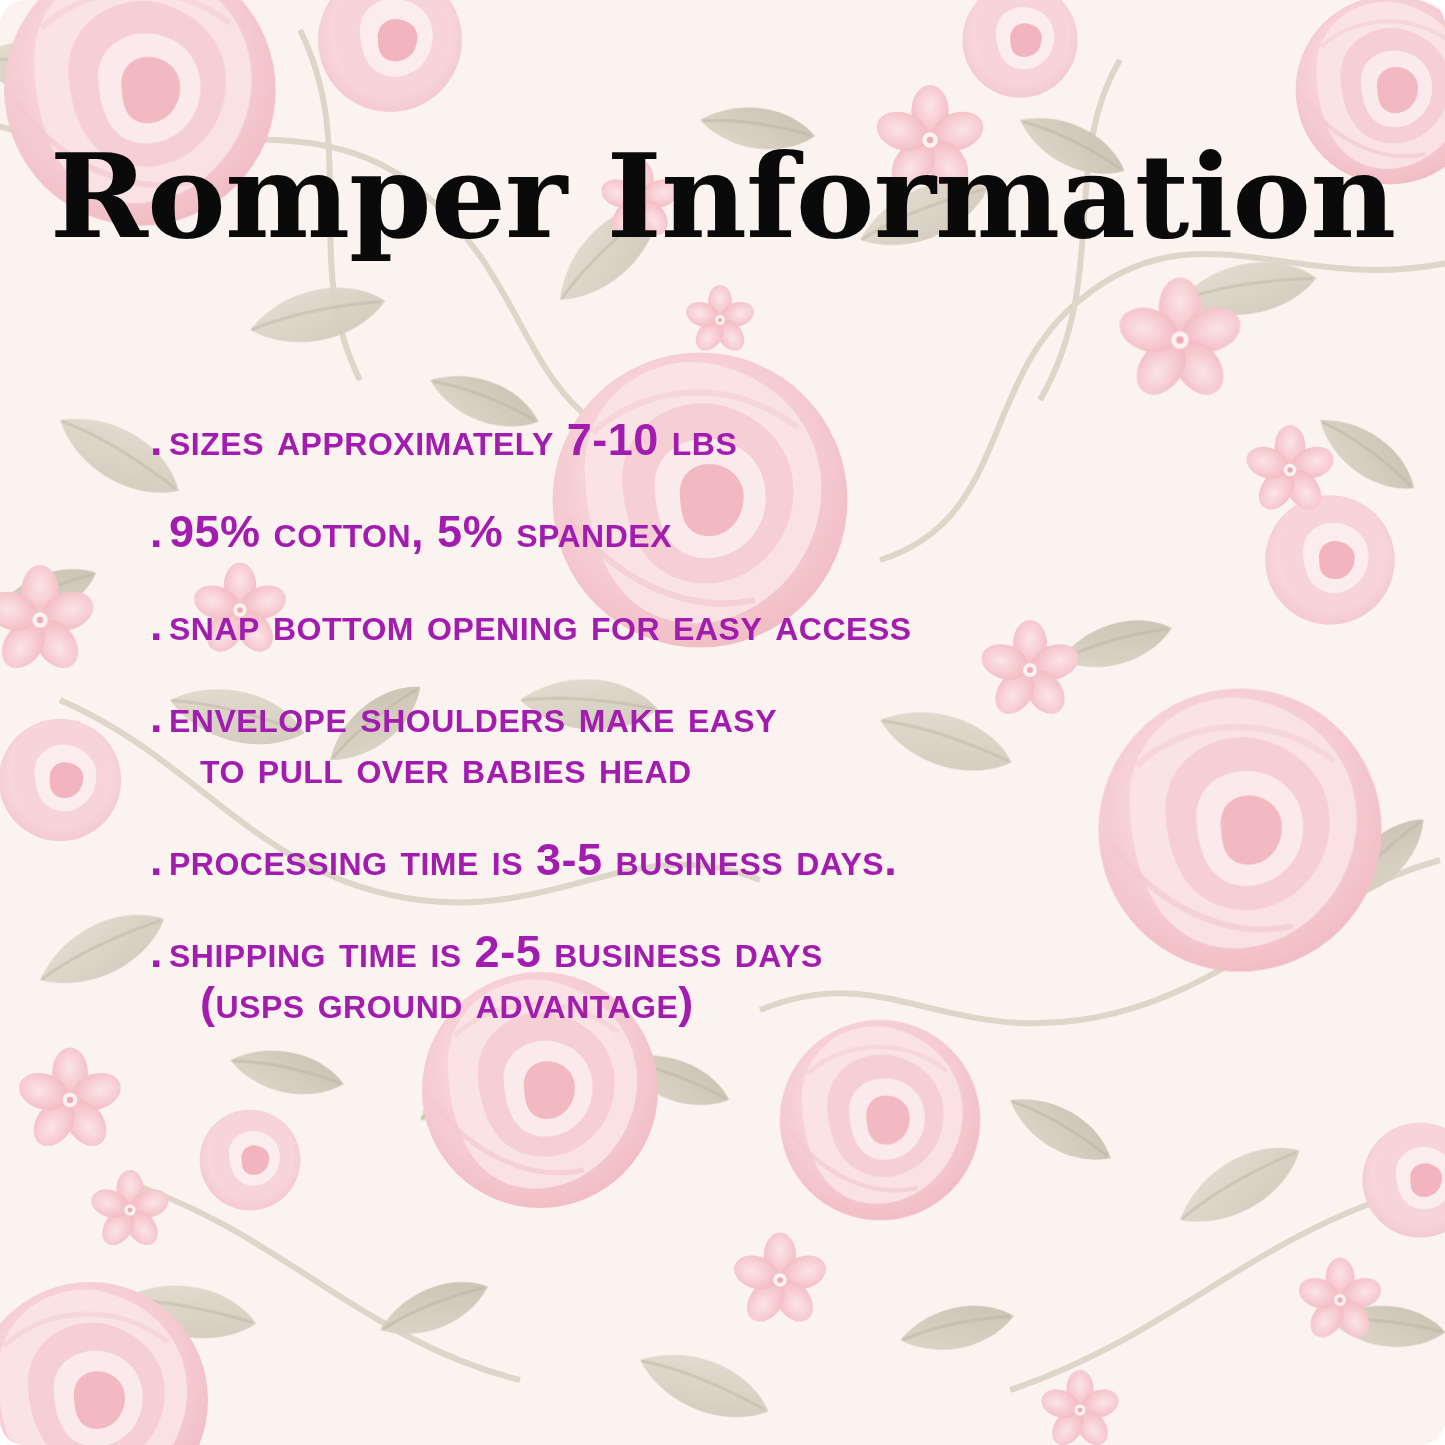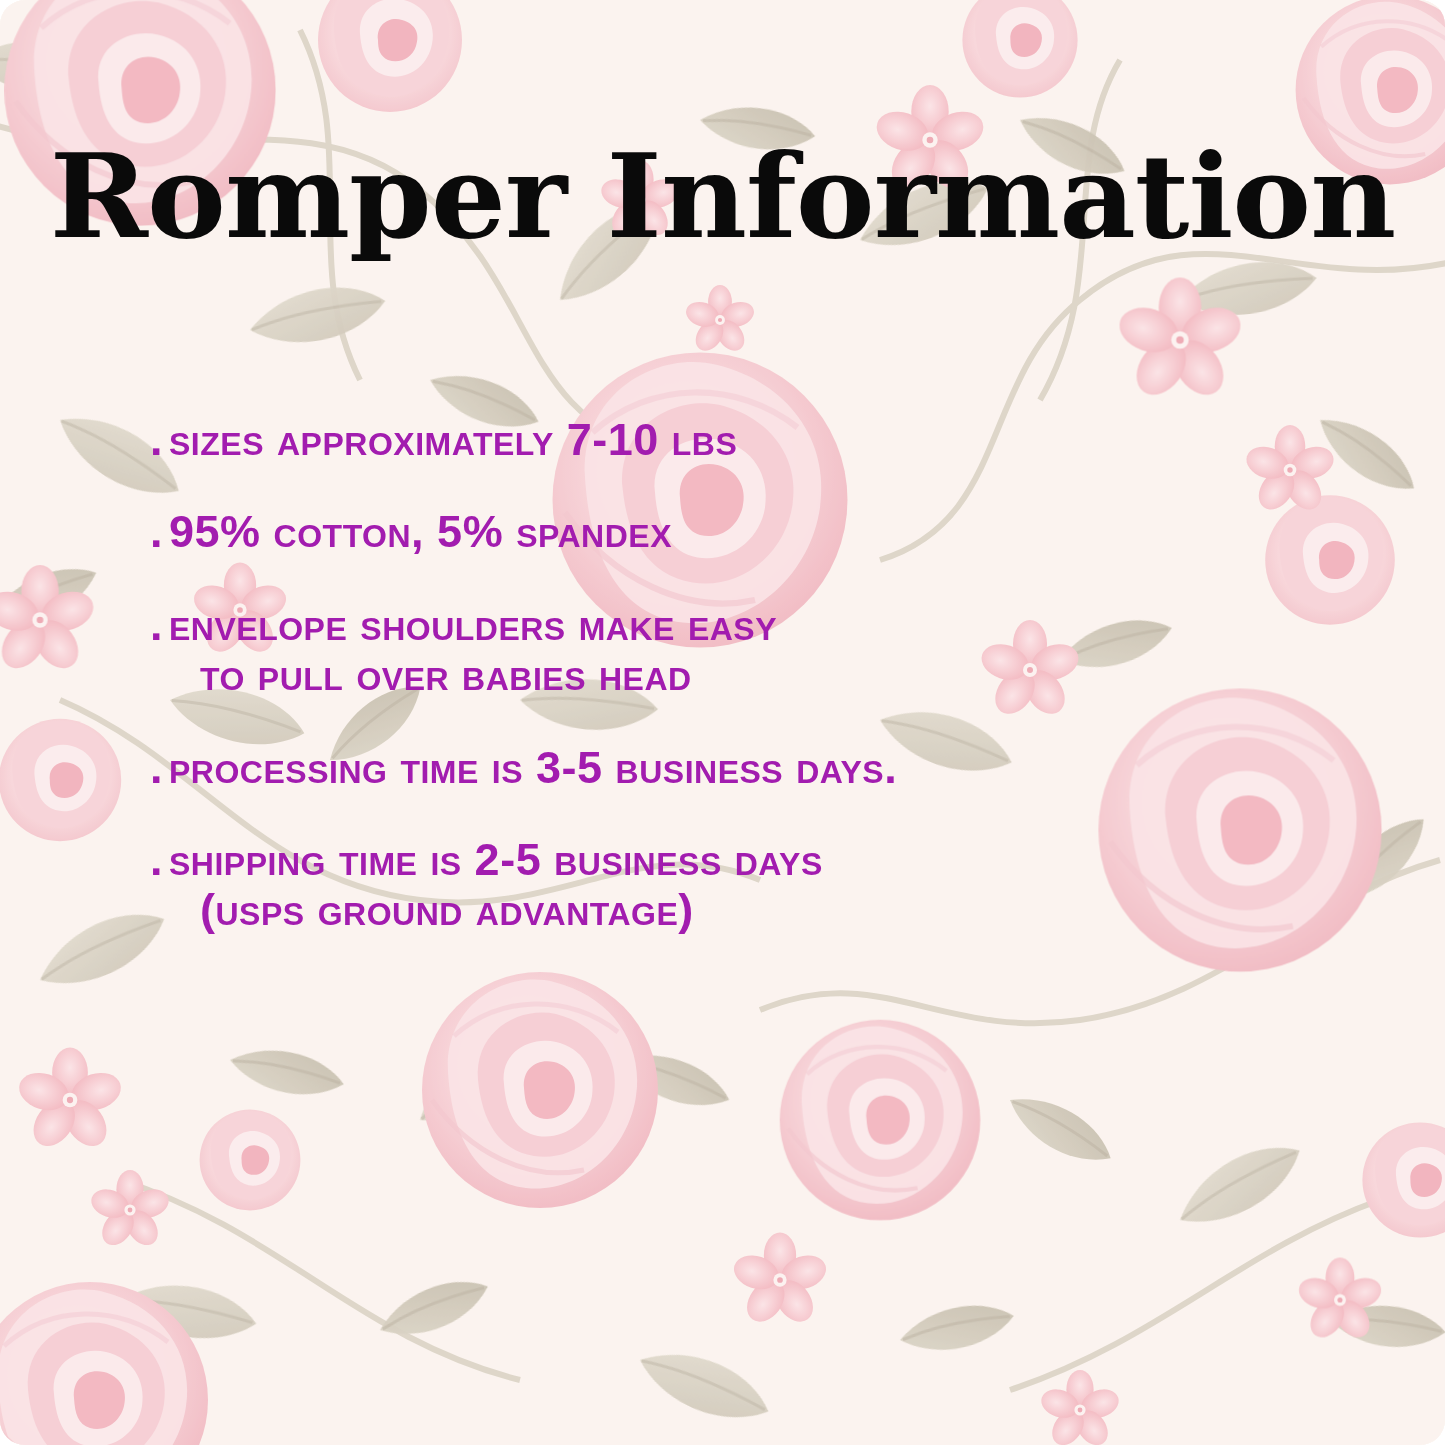--- a/index.html
+++ b/index.html
@@ -248,20 +248,23 @@
     <div id="title">Romper Information</div>
 
     <ul id="bullet-list">
       <li class="bullet-item">
         <span class="dot">.</span><span>sizes approximately 7-10 lbs</span>
       </li>
       <li class="bullet-item">
         <span class="dot">.</span><span>95% cotton, 5% spandex</span>
       </li>
       <li class="bullet-item">
+        <span class="dot">.</span><span>Snap bottom opening for easy access</span>
+      </li>
+      <li class="bullet-item">
         <span class="dot">.</span><span>Envelope shoulders make easy</span>
         <span class="line2">to pull over babies head</span>
       </li>
       <li class="bullet-item">
         <span class="dot">.</span><span>Processing time is 3-5 business days.</span>
       </li>
       <li class="bullet-item">
         <span class="dot">.</span><span>Shipping time is 2-5 business days</span>
         <span class="line2">(USPS Ground Advantage)</span>
       </li>

